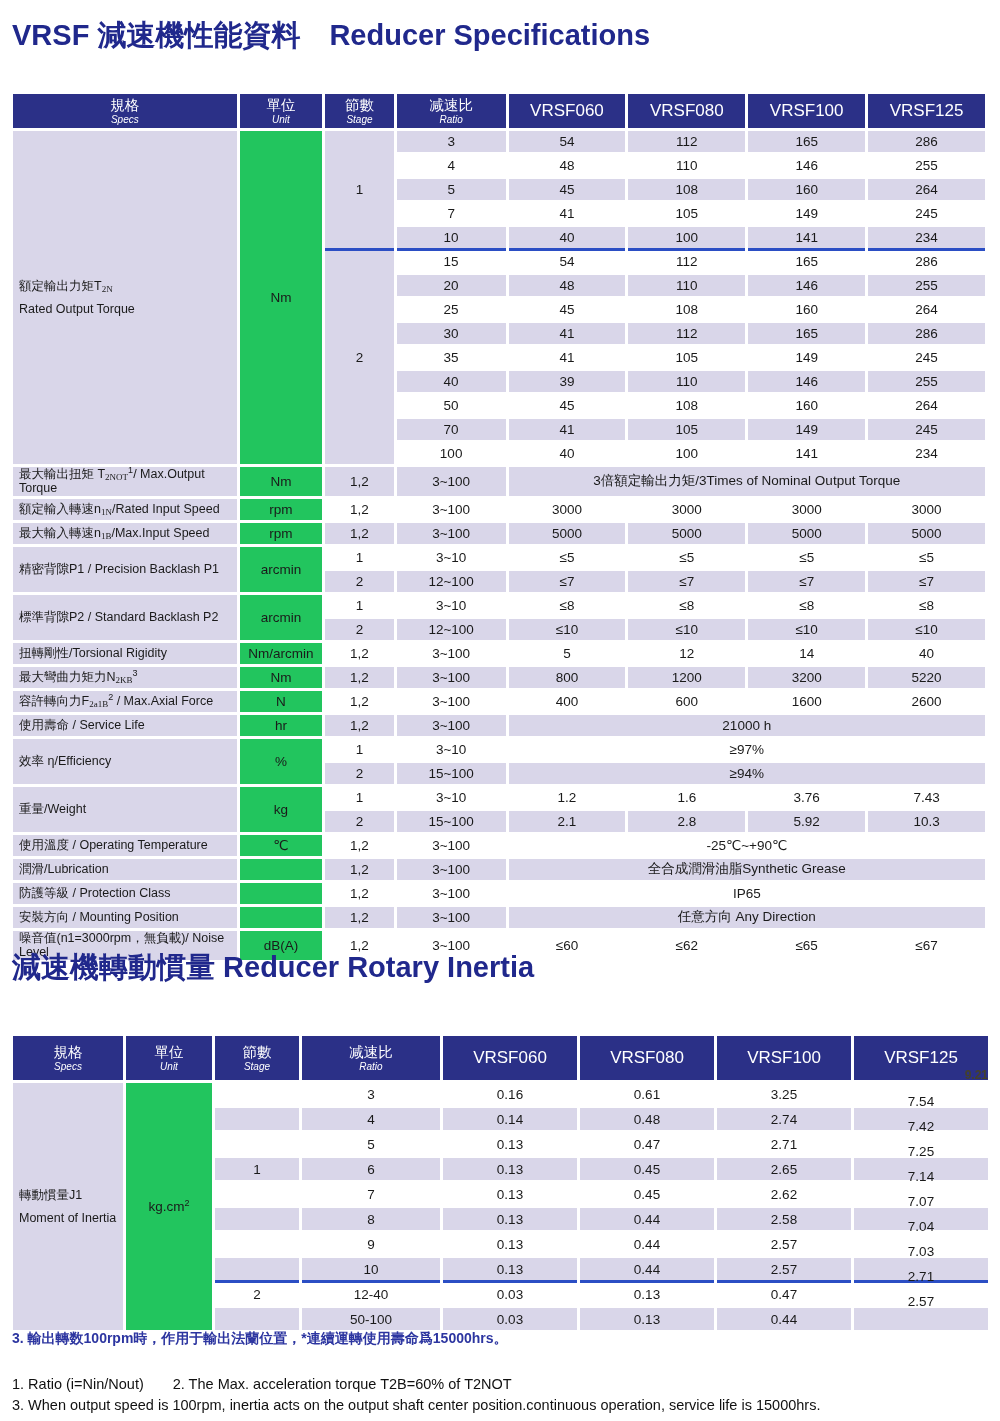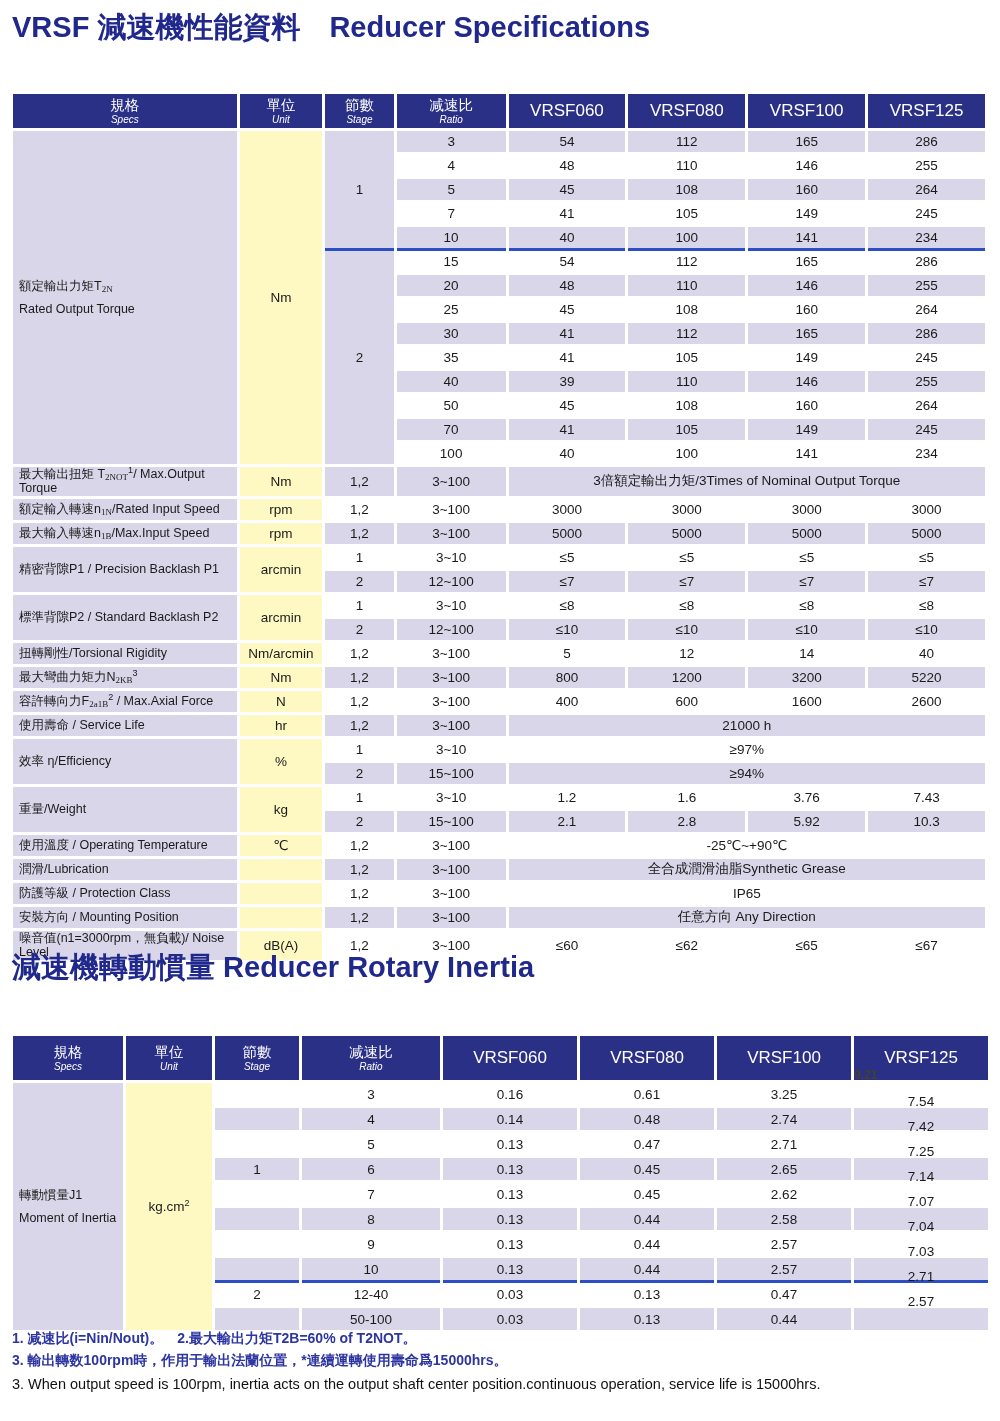--- a/index.html
+++ b/index.html
@@ -5,52 +5,52 @@
   html,body{margin:0;padding:0;}
   body{
     width:1000px;height:1421px;position:relative;background:#fff;
     font-family:"Liberation Sans","DejaVu Sans",sans-serif;color:#1a1a1a;
     overflow:hidden;
   }
   h1.title{
     position:absolute;margin:0;color:#20288c;font-size:29px;font-weight:bold;
     white-space:nowrap;
   }
-  #title1{top:8px;left:12px;text-align:center;}
+  #title1{top:16px;left:12px;text-align:center;}
   #title2{top:948px;left:12px;}
 
   .tablewrap{position:absolute;left:10px;}
   #t1wrap{top:60px;}
   #t2wrap{top:1002px;}
 
   table{border-collapse:separate;border-spacing:3px;table-layout:fixed;width:978px;margin-top:31px;}
   th{
     background:#2b3087;color:#ffffff;font-weight:normal;text-align:center;
     vertical-align:middle;padding:0;
   }
   #t1 th{height:34px;}
   #t2 th{height:44px;}
   th .zh{display:block;font-size:14.5px;line-height:1.25;}
   th .en{display:block;font-size:10px;line-height:1.2;font-style:italic;}
   th .model{font-size:17px;}
   th.rel{position:relative;}
   .overflow921{
-    position:absolute;left:0;right:0;bottom:-1px;text-align:left;
+    position:absolute;left:0;right:0;bottom:-1px;text-align:right;
     font-size:12px;color:#44412c;font-weight:bold;line-height:1;
   }
 
   td{height:21px;padding:0;text-align:center;vertical-align:middle;font-size:13.5px;overflow:visible;}
   #t2 td{height:22px;}
   .lav{background:#d9d6e9;}
   .wht{background:#ffffff;}
   .labelcell{
     background:#d9d6e9;text-align:left;padding:0 6px;font-size:12.5px;line-height:1.15;
   }
   .labelcell .l2{margin-top:8px;}
-  .unitcell{background:#fef9c3;font-size:13.5px;}
+  .unitcell{background:#22c55e;font-size:13.5px;}
   sub{font-size:9px;vertical-align:baseline;position:relative;top:2px;font-family:Liberation Serif, serif;}
   sup{font-size:9px;vertical-align:baseline;position:relative;top:-5px;}
   .sep{box-shadow:0 3px 0 0 #2b4ec4;}
   .shift{position:relative;top:7px;display:inline-block;}
 
   .notes{position:absolute;left:12px;}
   .notes div{white-space:nowrap;}
   #notes-zh{top:1328px;color:#2c35a0;font-weight:bold;font-size:14px;line-height:1.55;}
   #notes-en{top:1374px;color:#111111;font-size:14.5px;line-height:1.45;}
 </style>
@@ -527,18 +527,18 @@
           <td class="lav"><span>0.03</span></td>
           <td class="lav"><span>0.13</span></td>
           <td class="lav"><span>0.44</span></td>
           <td class="lav"><span class="shift"></span></td>
         </tr>
       </tbody>
   </table>
 </div>
 
 <div class="notes" id="notes-zh">
-  <div>1. 减速比(i=Nin/Nout)。　2.最大輸出力矩T2B=60% of T2NOT。</div>
   <div>3. 輸出轉数100rpm時，作用于輸出法蘭位置，*連續運轉使用壽命爲15000hrs。</div>
 </div>
 <div class="notes" id="notes-en">
+  <div>1. Ratio (i=Nin/Nout)　　2. The Max. acceleration torque T2B=60% of T2NOT</div>
   <div>3. When output speed is 100rpm, inertia acts on the output shaft center position.continuous operation, service life is 15000hrs.</div>
 </div>
 
 </body></html>

